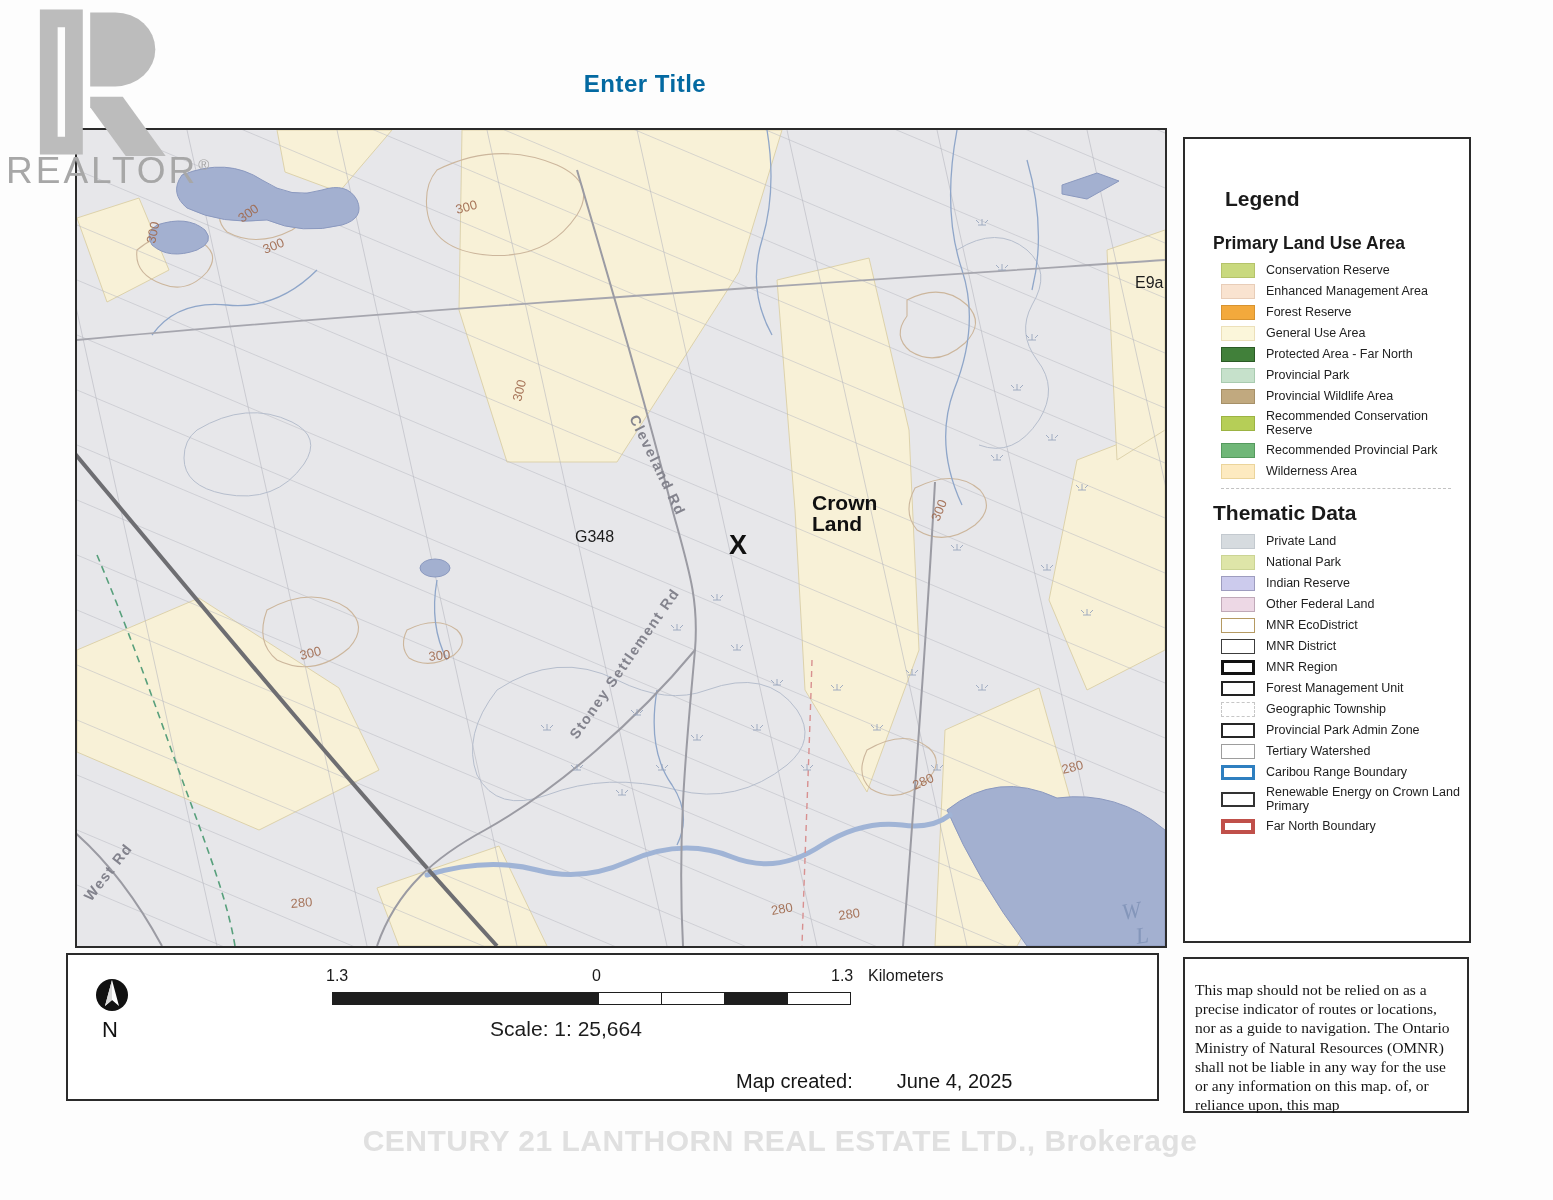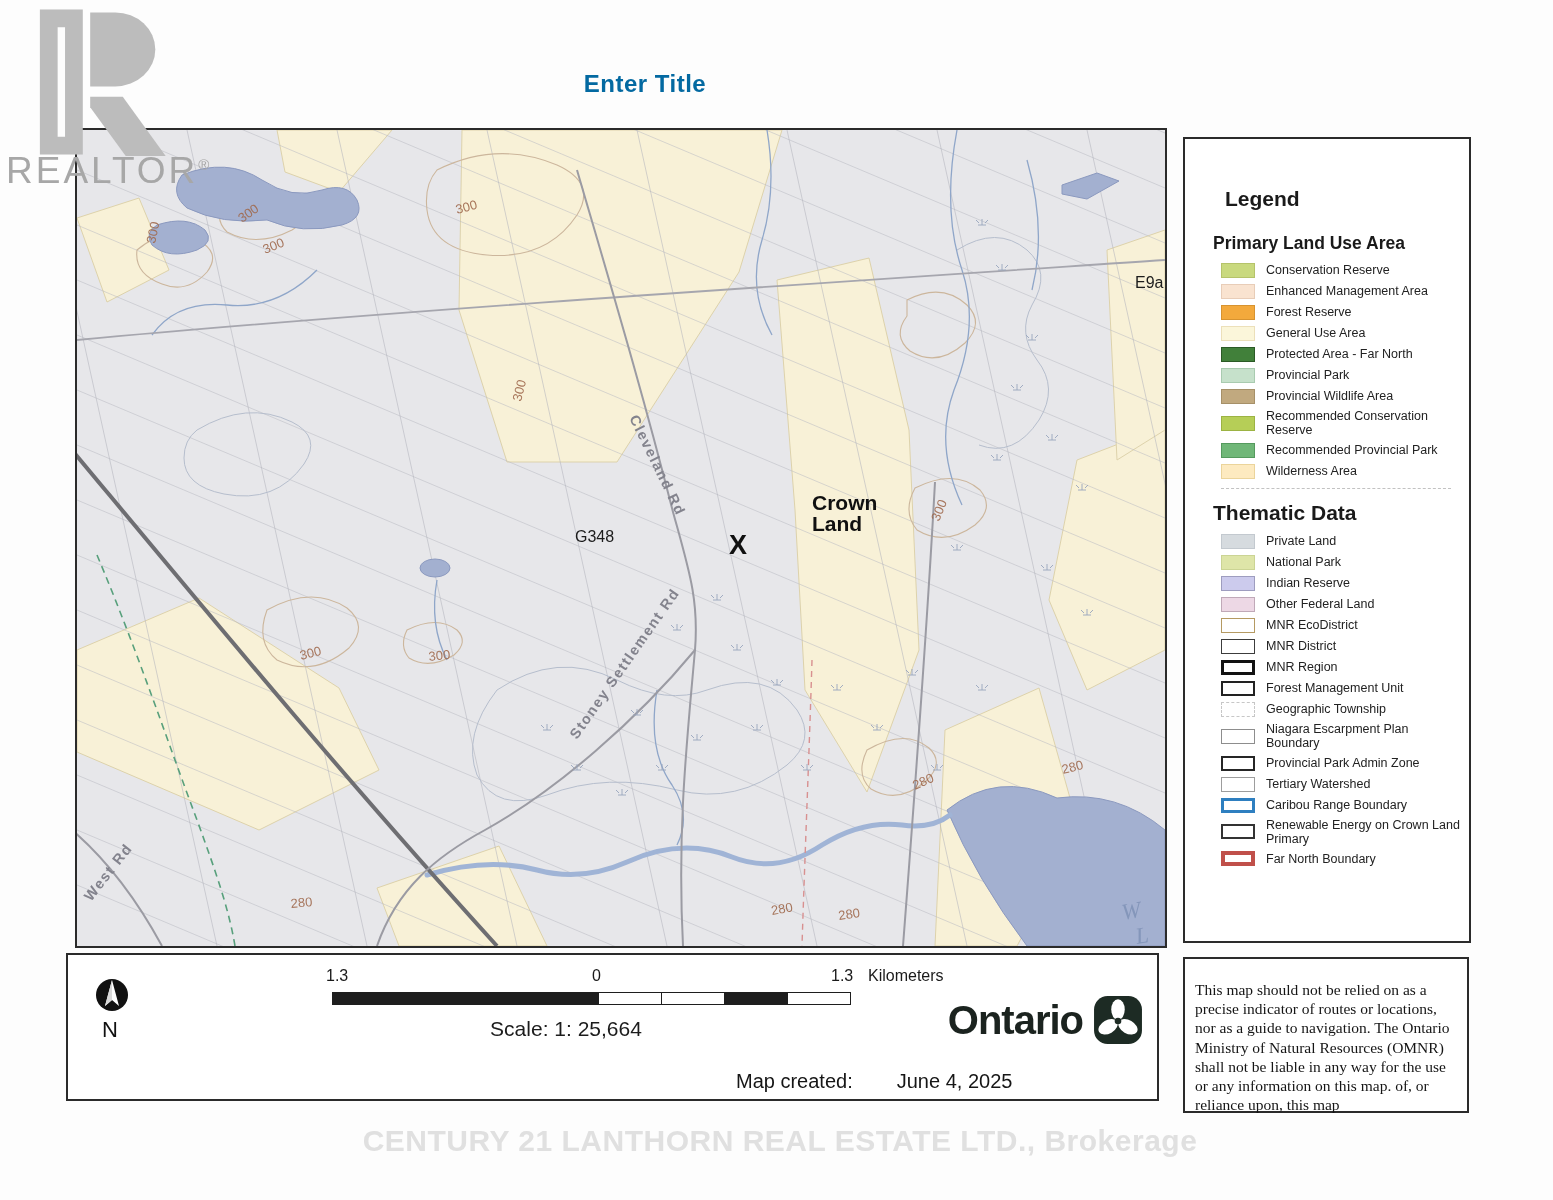--- a/index.html
+++ b/index.html
@@ -336,24 +336,20 @@
       </div>
       <div class="legend-row">
         <span class="legend-swatch" style="background: rgb(255, 255, 255); border: 2px solid rgb(34, 34, 34);"></span>
         <span class="legend-label">Forest Management Unit</span>
       </div>
       <div class="legend-row">
         <span class="legend-swatch" style="background: rgb(255, 255, 255); border: 1.5px dashed rgb(199, 199, 199);"></span>
         <span class="legend-label">Geographic Township</span>
       </div>
       <div class="legend-row">
-        <span class="legend-swatch" style="background: rgb(255, 255, 255); border: 1.5px solid rgb(141, 141, 141);"></span>
-        <span class="legend-label">Niagara Escarpment Plan Boundary</span>
-      </div>
-      <div class="legend-row">
         <span class="legend-swatch" style="background: rgb(255, 255, 255); border: 2px solid rgb(38, 38, 38);"></span>
         <span class="legend-label">Provincial Park Admin Zone</span>
       </div>
       <div class="legend-row">
         <span class="legend-swatch" style="background: rgb(255, 255, 255); border: 1.5px solid rgb(157, 157, 157);"></span>
         <span class="legend-label">Tertiary Watershed</span>
       </div>
       <div class="legend-row">
         <span class="legend-swatch" style="background: rgb(255, 255, 255); border: 3px solid rgb(46, 127, 192);"></span>
         <span class="legend-label">Caribou Range Boundary</span>
@@ -383,32 +379,20 @@
     <div class="sb-seg" style="width:63px;background:#fff;border-left:1px solid #1e1e1e;"></div>
     <div class="sb-seg" style="width:63px;background:#1e1e1e;"></div>
     <div class="sb-seg" style="width:61px;background:#fff;border-left:1px solid #1e1e1e;"></div>
   </div>
   <span id="sb-lbl-left">1.3</span>
   <span id="sb-lbl-zero">0</span>
   <span id="sb-lbl-right">1.3</span>
   <span id="sb-lbl-unit">Kilometers</span>
   <div id="scale-text">Scale: 1: 25,664</div>
 
-  <div id="ontario-lockup">
-    <span id="ontario-word">Ontario</span>
-    <svg width="50" height="50" viewBox="0 0 48 48">
-      <rect x="1" y="1" width="46" height="46" rx="13" fill="#1d2b24"></rect>
-      <g fill="#fff">
-        <ellipse cx="24" cy="14" rx="6.5" ry="10"></ellipse>
-        <ellipse cx="24" cy="14" rx="6.5" ry="10" transform="rotate(120 24 25)"></ellipse>
-        <ellipse cx="24" cy="14" rx="6.5" ry="10" transform="rotate(240 24 25)"></ellipse>
-      </g>
-      <circle cx="24" cy="25" r="3.2" fill="#1d2b24"></circle>
-    </svg>
-  </div>
 
   <div id="created-line">
     <span>Map created:</span><span id="created-date">June 4, 2025</span>
   </div>
 </div>
 
 <div id="disclaimer-panel">This map should not be relied on as a precise indicator of routes or locations, nor as a guide to navigation. The Ontario Ministry of Natural Resources (OMNR) shall not be liable in any way for the use or any information on this map. of, or reliance upon, this map</div>
 
 <div id="watermark">CENTURY 21 LANTHORN REAL ESTATE LTD., Brokerage</div>
 

